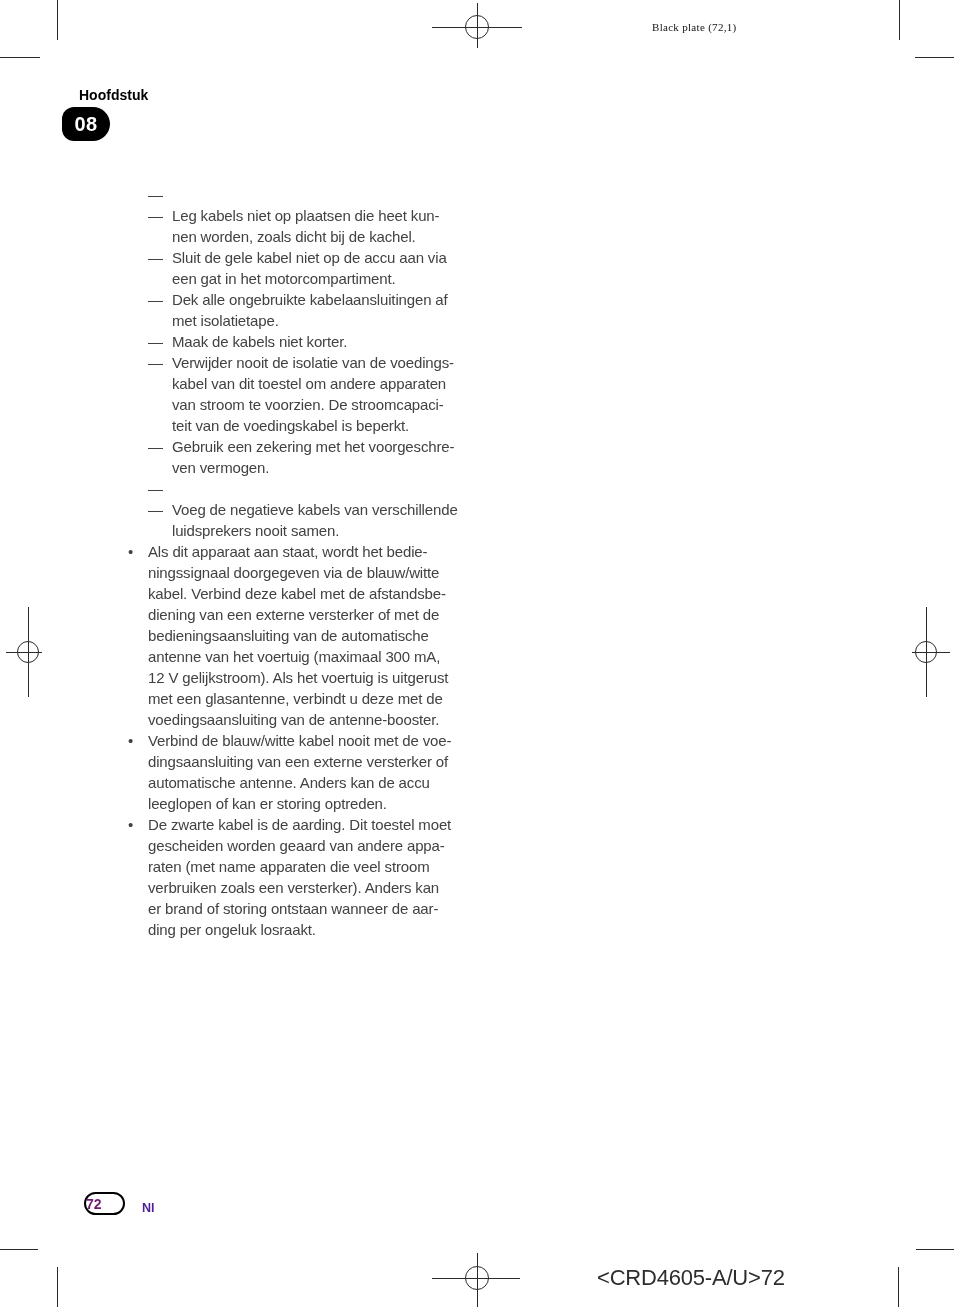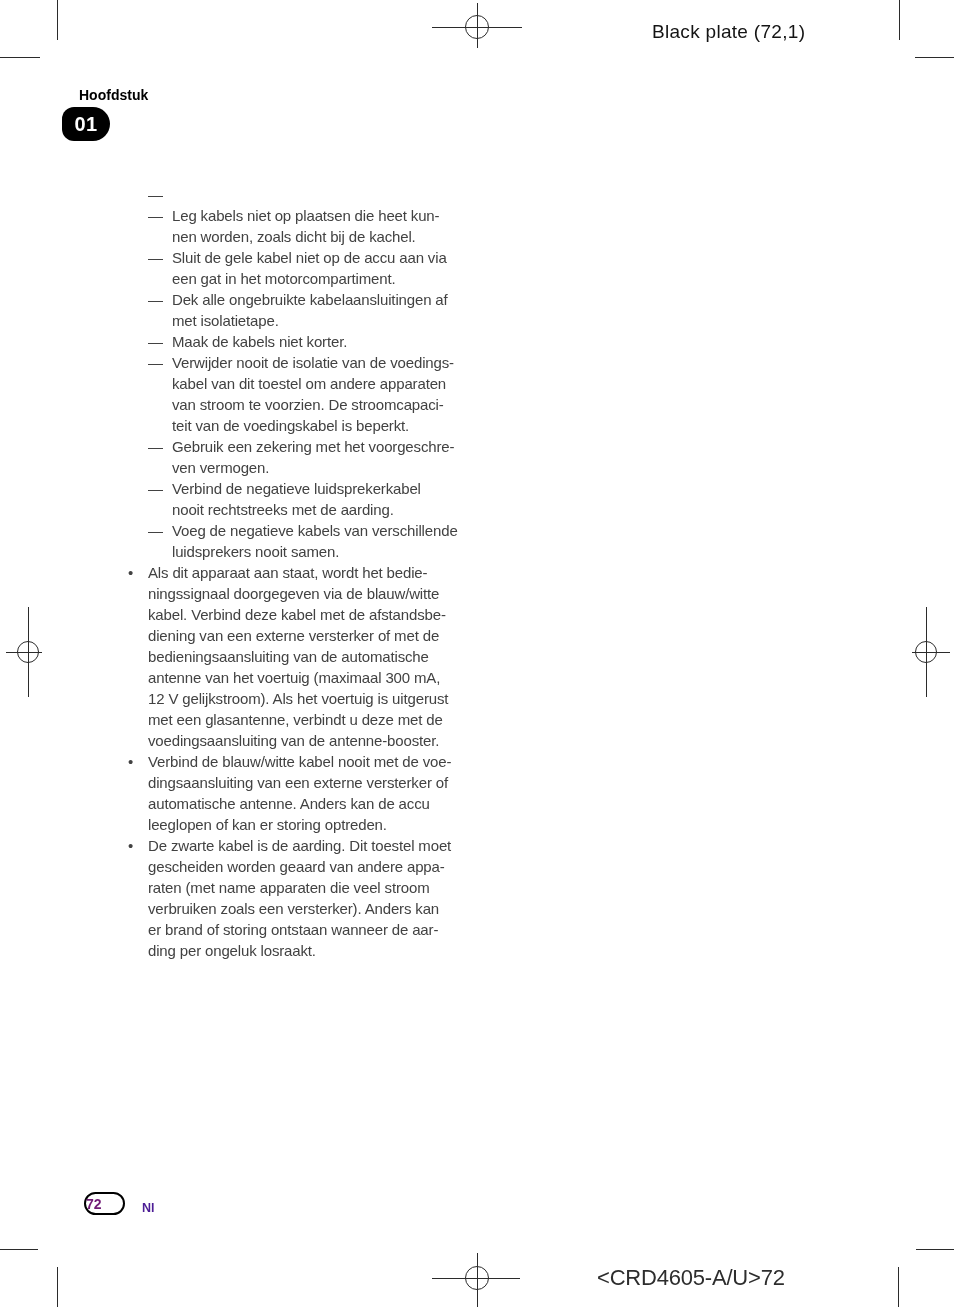--- a/index.html
+++ b/index.html
@@ -4,22 +4,22 @@
 <style>
   html,body{margin:0;padding:0;background:#ffffff;}
   .page{position:relative;width:954px;height:1307px;background:#ffffff;overflow:hidden;
         font-family:"Liberation Sans",sans-serif;}
 
   
   .mark-line{position:absolute;background:#2b2b2b;}
   .mark-circle{position:absolute;border:1px solid #2b2b2b;border-radius:50%;background:transparent;box-sizing:border-box;}
 
   
-  .plate-label{position:absolute;left:652px;top:21px;font-family:Liberation Sans, sans-serif;
-               font-size:19px;color:#141414;letter-spacing:0.3px;}
+  .plate-label{position:absolute;left:652px;top:21px;font-family:Liberation Serif, serif;
+               font-size:11px;color:#141414;letter-spacing:0.3px;}
 
   
   .chapter-word{position:absolute;left:79px;top:87px;font-size:14px;font-weight:bold;color:#000;}
   .chapter-badge{position:absolute;left:62px;top:107px;width:48px;height:34px;background:#000;
                  border-radius:12px 17px 17px 12px;display:flex;align-items:center;justify-content:center;
                  color:#fff;font-weight:bold;font-size:20px;letter-spacing:0.5px;}
   .title-pill{position:absolute;left:125px;top:106px;width:717px;height:37px;box-sizing:border-box;
               border:2px solid #000;border-radius:19px;display:flex;align-items:center;background:#fff;}
   .title-text{padding-left:20px;font-size:21.5px;font-weight:bold;color:#000;letter-spacing:-0.2px;}
 
@@ -79,21 +79,21 @@
   <div>
     <div class="mark-line" style="left:432px;top:1278px;width:88px;height:1px;"></div>
     <div class="mark-line" style="left:477px;top:1253px;width:1px;height:54px;"></div>
     <div class="mark-circle" style="left:465px;top:1266px;width:24px;height:24px;"></div>
   </div>
 
   <div class="plate-label">Black plate (72,1)</div>
 
   <div class="chapter-word">Hoofdstuk</div>
   <div class="chapter-badge">
-    <span>01</span>
+    <span>08</span>
   </div>
 
   <div class="content">
 
     <div class="item dash">
       <span class="marker">—</span>
     </div>
     <div class="item dash">
       <span class="marker">—</span>
       <div class="item-text">Leg kabels niet op plaatsen die heet kun-
@@ -120,22 +120,20 @@
 van stroom te voorzien. De stroomcapaci-
 teit van de voedingskabel is beperkt.</div>
     </div>
     <div class="item dash">
       <span class="marker">—</span>
       <div class="item-text">Gebruik een zekering met het voorgeschre-
 ven vermogen.</div>
     </div>
     <div class="item dash">
       <span class="marker">—</span>
-      <div class="item-text">Verbind de negatieve luidsprekerkabel
-nooit rechtstreeks met de aarding.</div>
     </div>
     <div class="item dash">
       <span class="marker">—</span>
       <div class="item-text">Voeg de negatieve kabels van verschillende
 luidsprekers nooit samen.</div>
     </div>
 
     <div class="item bullet">
       <span class="marker">•</span>
       <div class="item-text">Als dit apparaat aan staat, wordt het bedie-

